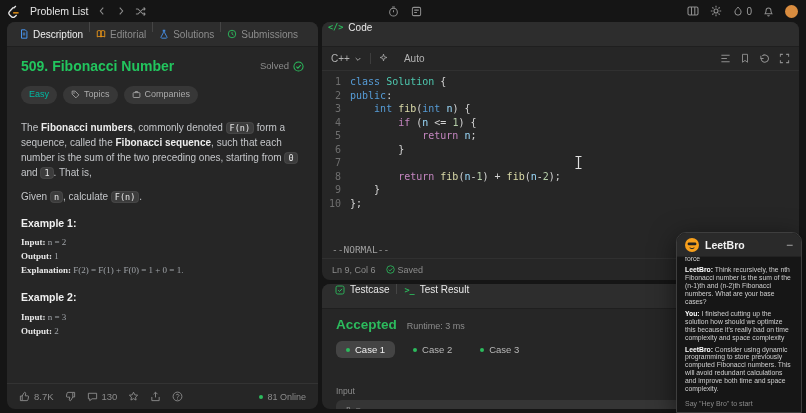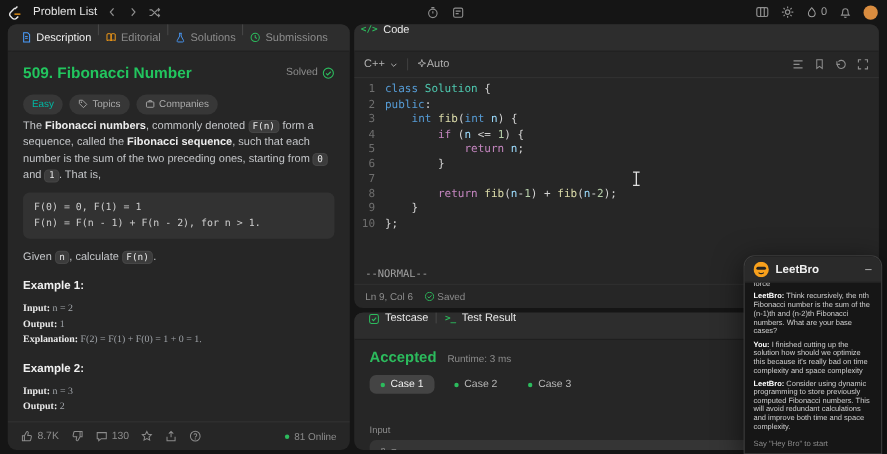--- a/index.html
+++ b/index.html
@@ -28,41 +28,41 @@
   .tab.active{color:#f0f0f0}
   .tab-sep{width:1px;height:10px;background:#454545}
   
   .content{flex:1;padding:9px 14px 0;overflow:hidden;font-size:10px;line-height:1.5;color:#c4c6c9}
   .title-row{display:flex;justify-content:space-between;align-items:center}
   .p-title{font-size:14px;font-weight:700;color:#22c55e}
   .solved{display:flex;align-items:center;gap:4px;font-size:9.5px;color:#8c8c8c}
   .tags{display:flex;gap:6px;margin-top:9px}
   .pill{display:flex;align-items:center;gap:4px;background:rgba(255,255,255,.08);border-radius:999px;padding:2px 8px;font-size:9px;color:#ababab;cursor:pointer}
   .pill.easy{color:#00b8a3}
-  .desc{margin-top:3px}
+  .desc{margin-top:16px}
   .s-p{color:#c4c6c9}
   .s-b{font-weight:700;color:#ececec}
   .s-c,.code-chip{font-family:"DejaVu Sans Mono",monospace;font-size:8.5px;background:rgba(255,255,255,.1);border:1px solid rgba(255,255,255,.05);border-radius:4px;padding:0 3px;color:#e6e6e6}
   .pre-block{margin-top:8px;background:rgba(255,255,255,.06);border-radius:6px;padding:7px 10px;font-family:"DejaVu Sans Mono",monospace;font-size:9px;line-height:1.6;color:#cfcfcf}
   .given{margin-top:9px}
   .ex-title{margin-top:12px;font-size:10.5px;font-weight:700;color:#f0f0f0}
   .ex-body{margin-top:5px;font-family:Liberation Serif, serif;font-size:9px;line-height:1.55;color:#9fa3a8}
   .ex-label{font-weight:700;color:#e8e8e8}
   
   .panel-footer{height:26px;border-top:1px solid #333;display:flex;align-items:center;gap:11px;padding:0 12px;font-size:9.5px;color:#8c8c8c;flex-shrink:0}
   .stat{display:flex;align-items:center;gap:4px;cursor:pointer;color:#8c8c8c}
   .online{margin-left:auto;display:flex;align-items:center;gap:4px;font-size:9px}
   .gdot{width:4px;height:4px;border-radius:50%;background:#2cbb5d}
   
   .ph-label{font-size:10px;color:#e8e8e8;margin-left:5px}
   .code-sign{font-family:"DejaVu Sans Mono",monospace;font-size:8.5px;font-weight:700;color:#2cbb5d}
   .toolbar{height:24px;display:flex;align-items:center;gap:8px;padding:0 9px;font-size:10px;color:#b3b3b3;border-bottom:1px solid #303030;flex-shrink:0}
   .lang{display:flex;align-items:center;gap:4px;cursor:pointer}
   .tool-sep{width:1px;height:11px;background:#3d3d3d}
-  .auto{display:flex;align-items:flex-start;gap:0;cursor:pointer}
+  .auto{display:flex;align-items:flex-start;gap:16px;cursor:pointer}
   .tool-icons{margin-left:auto;display:flex;align-items:center;gap:9px;color:#8e8e8e}
   .editor{flex:1;display:flex;padding-top:4px;font-family:"DejaVu Sans Mono",monospace;font-size:10px;line-height:13.5px}
   .gutter{width:28px;text-align:right;padding-right:9px;color:#6e6e6e}
   .lines{flex:1;white-space:pre;color:#d4d4d4;cursor:text}
   .cl{min-height:13.5px}
   .t-kw{color:#569cd6}.t-ctl{color:#c586c0}.t-fn{color:#dcdcaa}.t-typ{color:#4ec9b0}.t-var{color:#9cdcfe}.t-num{color:#b5cea8}.t-pln{color:#d4d4d4}
   .vim-line{padding:0 10px;font-family:"DejaVu Sans Mono",monospace;font-size:9.5px;color:#a0a0a0;height:14px;flex-shrink:0}
   .statusbar{height:22px;display:flex;align-items:center;gap:10px;padding:0 10px;font-size:9px;color:#8c8c8c;border-top:1px solid #303030;flex-shrink:0}
   .saved{display:flex;align-items:center;gap:3px}
   
@@ -224,24 +224,20 @@
           <svg width="9" height="9" viewBox="0 0 12 12">
               <rect x="1.5" y="3.5" width="9" height="6.5" rx="1" stroke="currentColor" stroke-width="1.1" fill="none"></rect>
               <path d="M4.5 3.5V2h3v1.5" stroke="currentColor" stroke-width="1.1" fill="none"></path>
             </svg>
           <span>Companies</span>
         </span>
       </div>
 
       <p class="desc"><span class="s-p">The </span><span class="s-b">Fibonacci numbers</span><span class="s-p">, commonly denoted </span><span class="s-c">F(n)</span><span class="s-p"> form a sequence, called the </span><span class="s-b">Fibonacci sequence</span><span class="s-p">, such that each number is the sum of the two preceding ones, starting from </span><span class="s-c">0</span><span class="s-p"> and </span><span class="s-c">1</span><span class="s-p">. That is,</span></p>
 
-      <div class="pre-block">
-        <div>F(0) = 0, F(1) = 1</div>
-        <div>F(n) = F(n - 1) + F(n - 2), for n &gt; 1.</div>
-      </div>
 
       <p class="given"><span class="s-p">Given </span><span class="s-c">n</span><span class="s-p">, calculate </span><span class="s-c">F(n)</span><span class="s-p">.</span></p>
 
       <div class="example">
         <div class="ex-title">Example 1:</div>
         <div class="ex-body">
           <div><span class="ex-label">Input:</span> <span>n = 2</span></div>
           <div><span class="ex-label">Output:</span> <span>1</span></div>
           <div><span class="ex-label">Explanation:</span> <span>F(2) = F(1) + F(0) = 1 + 0 = 1.</span></div>
         </div>

